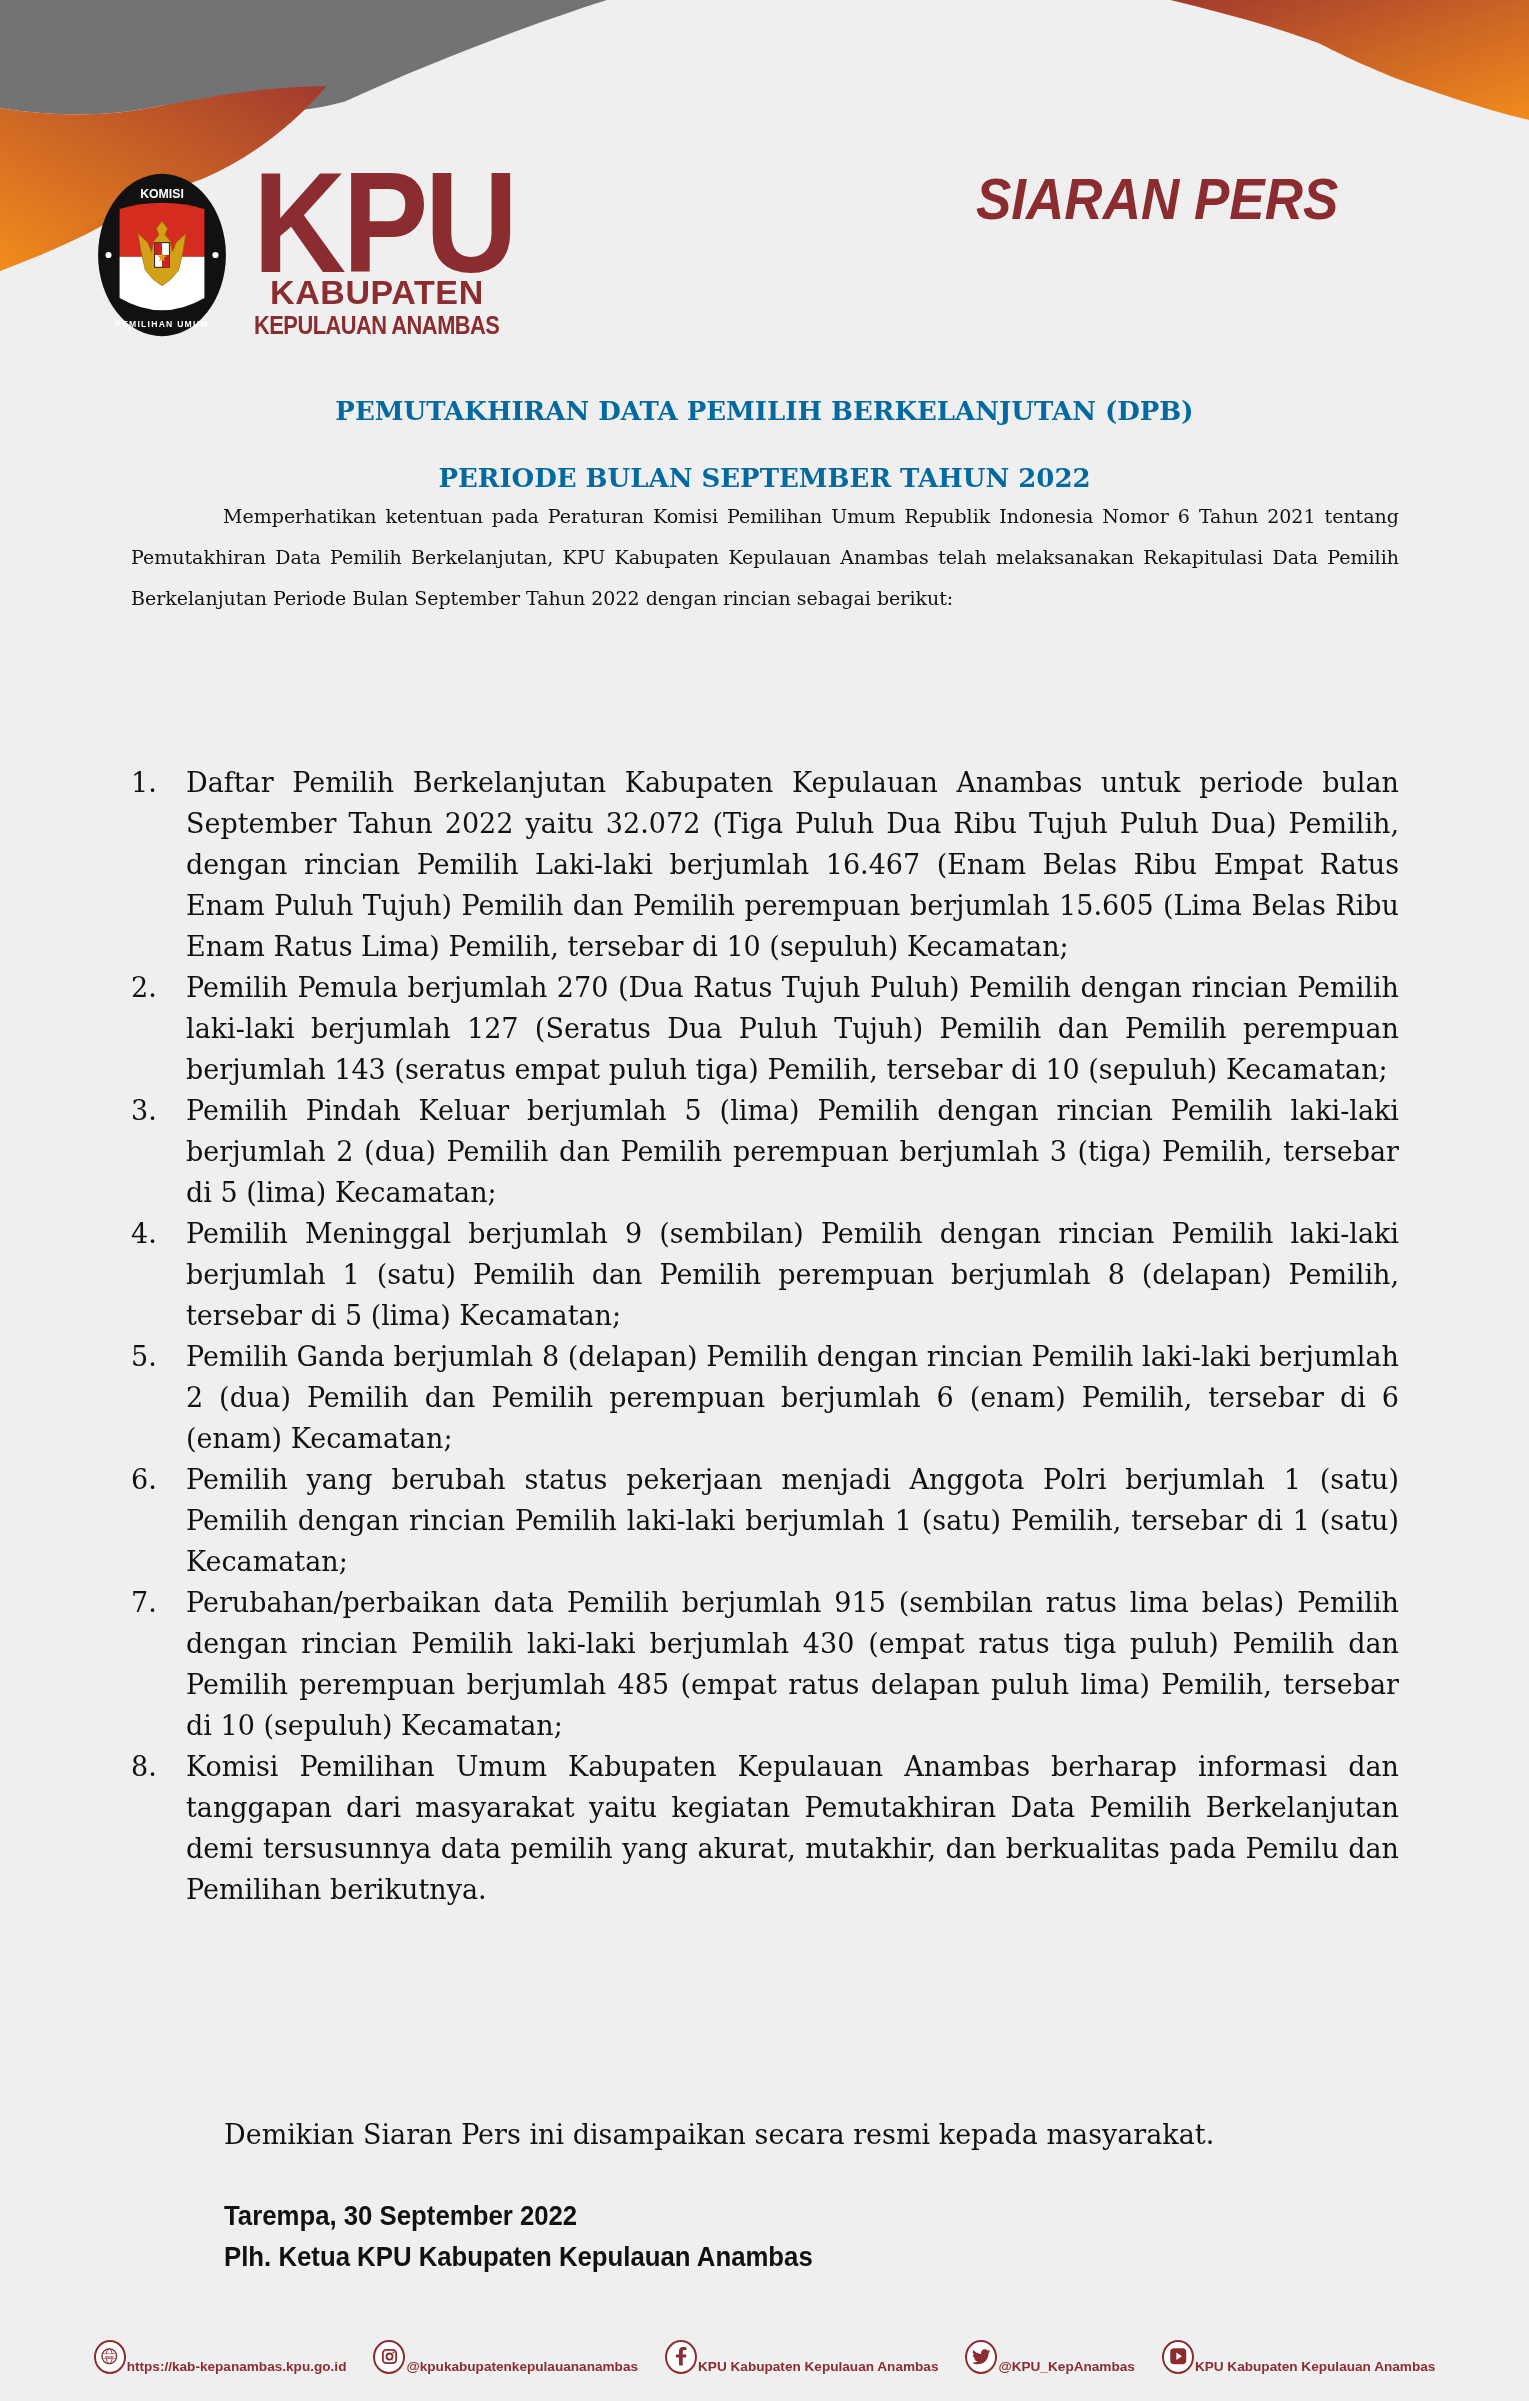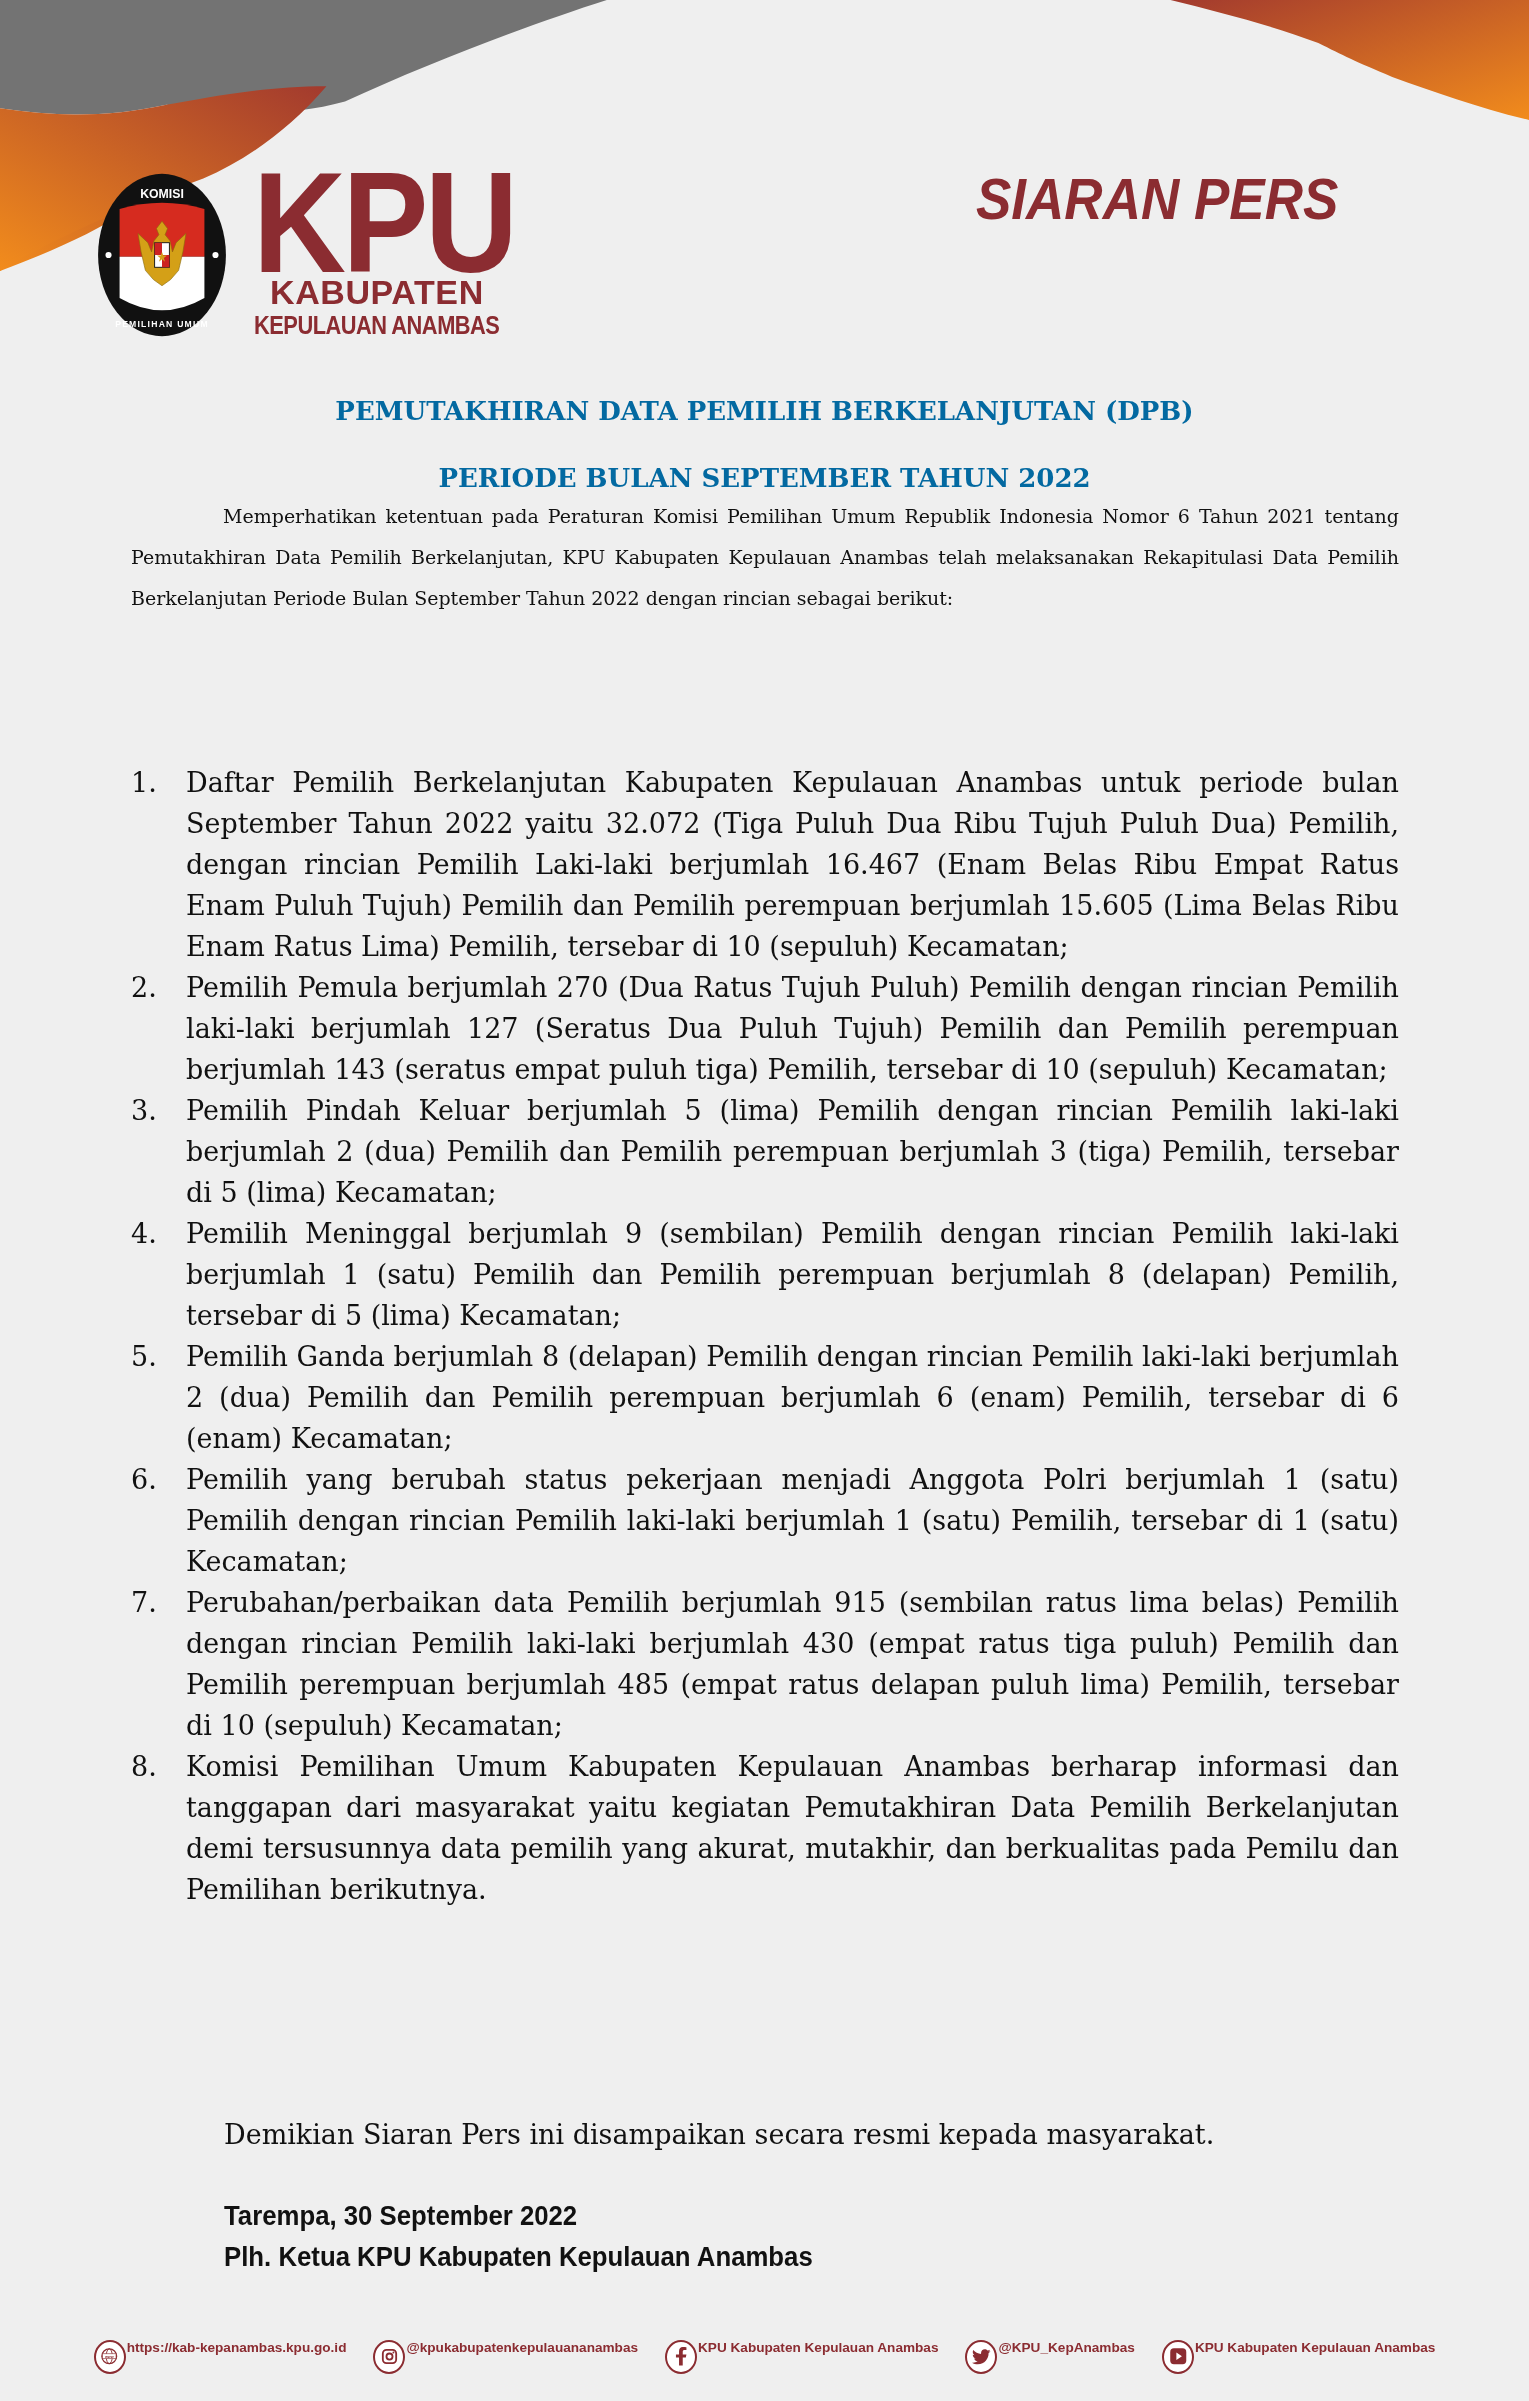--- a/index.html
+++ b/index.html
@@ -72,21 +72,21 @@
     transform: scaleX(0.92); transform-origin: left top;
   }
   .sign-1 { top: 2199px; }
   .sign-2 { top: 2240px; }
 
   
   .footer {
     left: 0; top: 2335px; width: 1529px; height: 43px;
     display: flex; align-items: center; justify-content: center; gap: 27px;
   }
-  .social { display: flex; align-items: flex-start; gap: 1px; }
+  .social { display: flex; align-items: flex-end; gap: 1px; }
   .social-icon {
     width: 32px; height: 34px; border: 2.5px solid #8b2c31; border-radius: 50%;
     display: flex; align-items: center; justify-content: center; box-sizing: border-box;
     background: #fff;
   }
   .social-label {
     font-family: "Liberation Sans", sans-serif; font-weight: bold;
     font-size: 13.6px; color: #8b2c31; white-space: nowrap;
   }
 </style>

